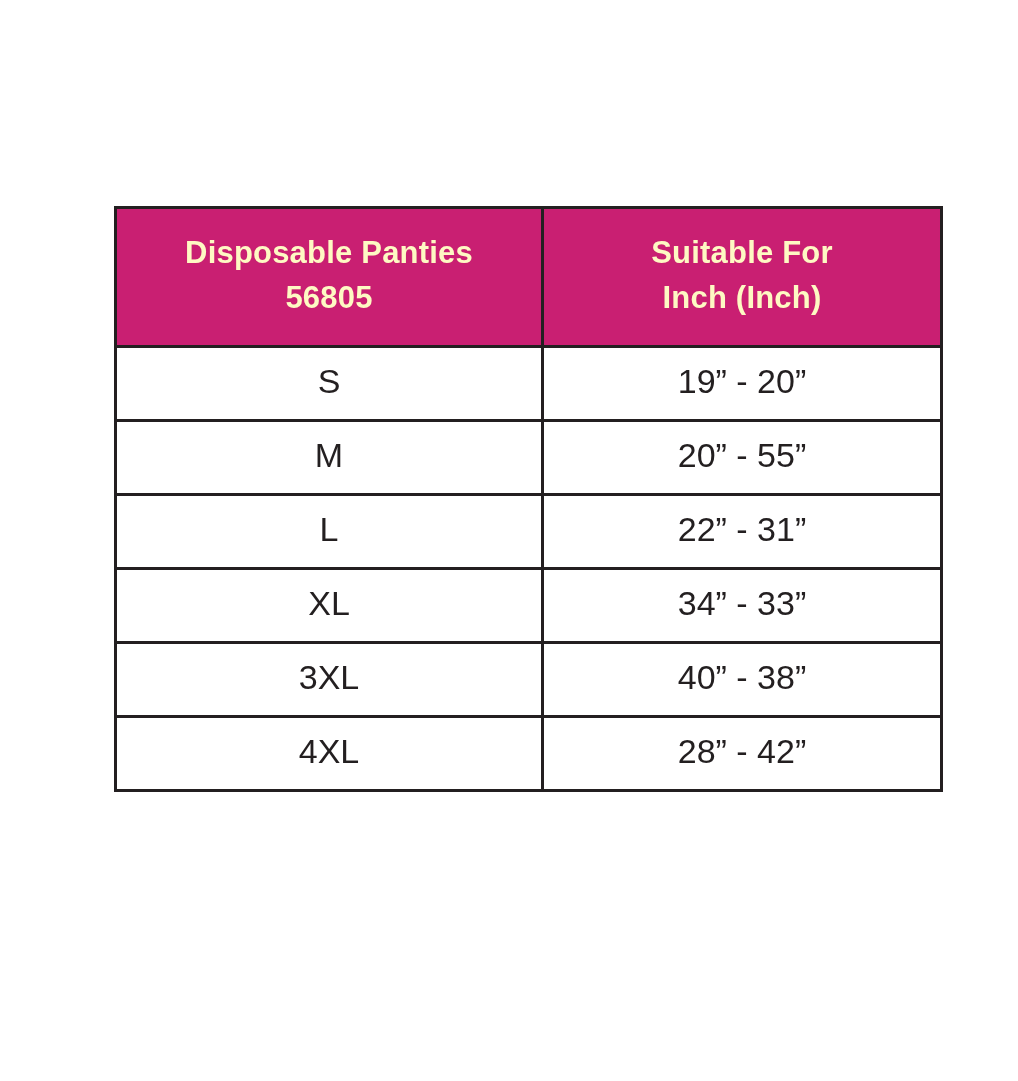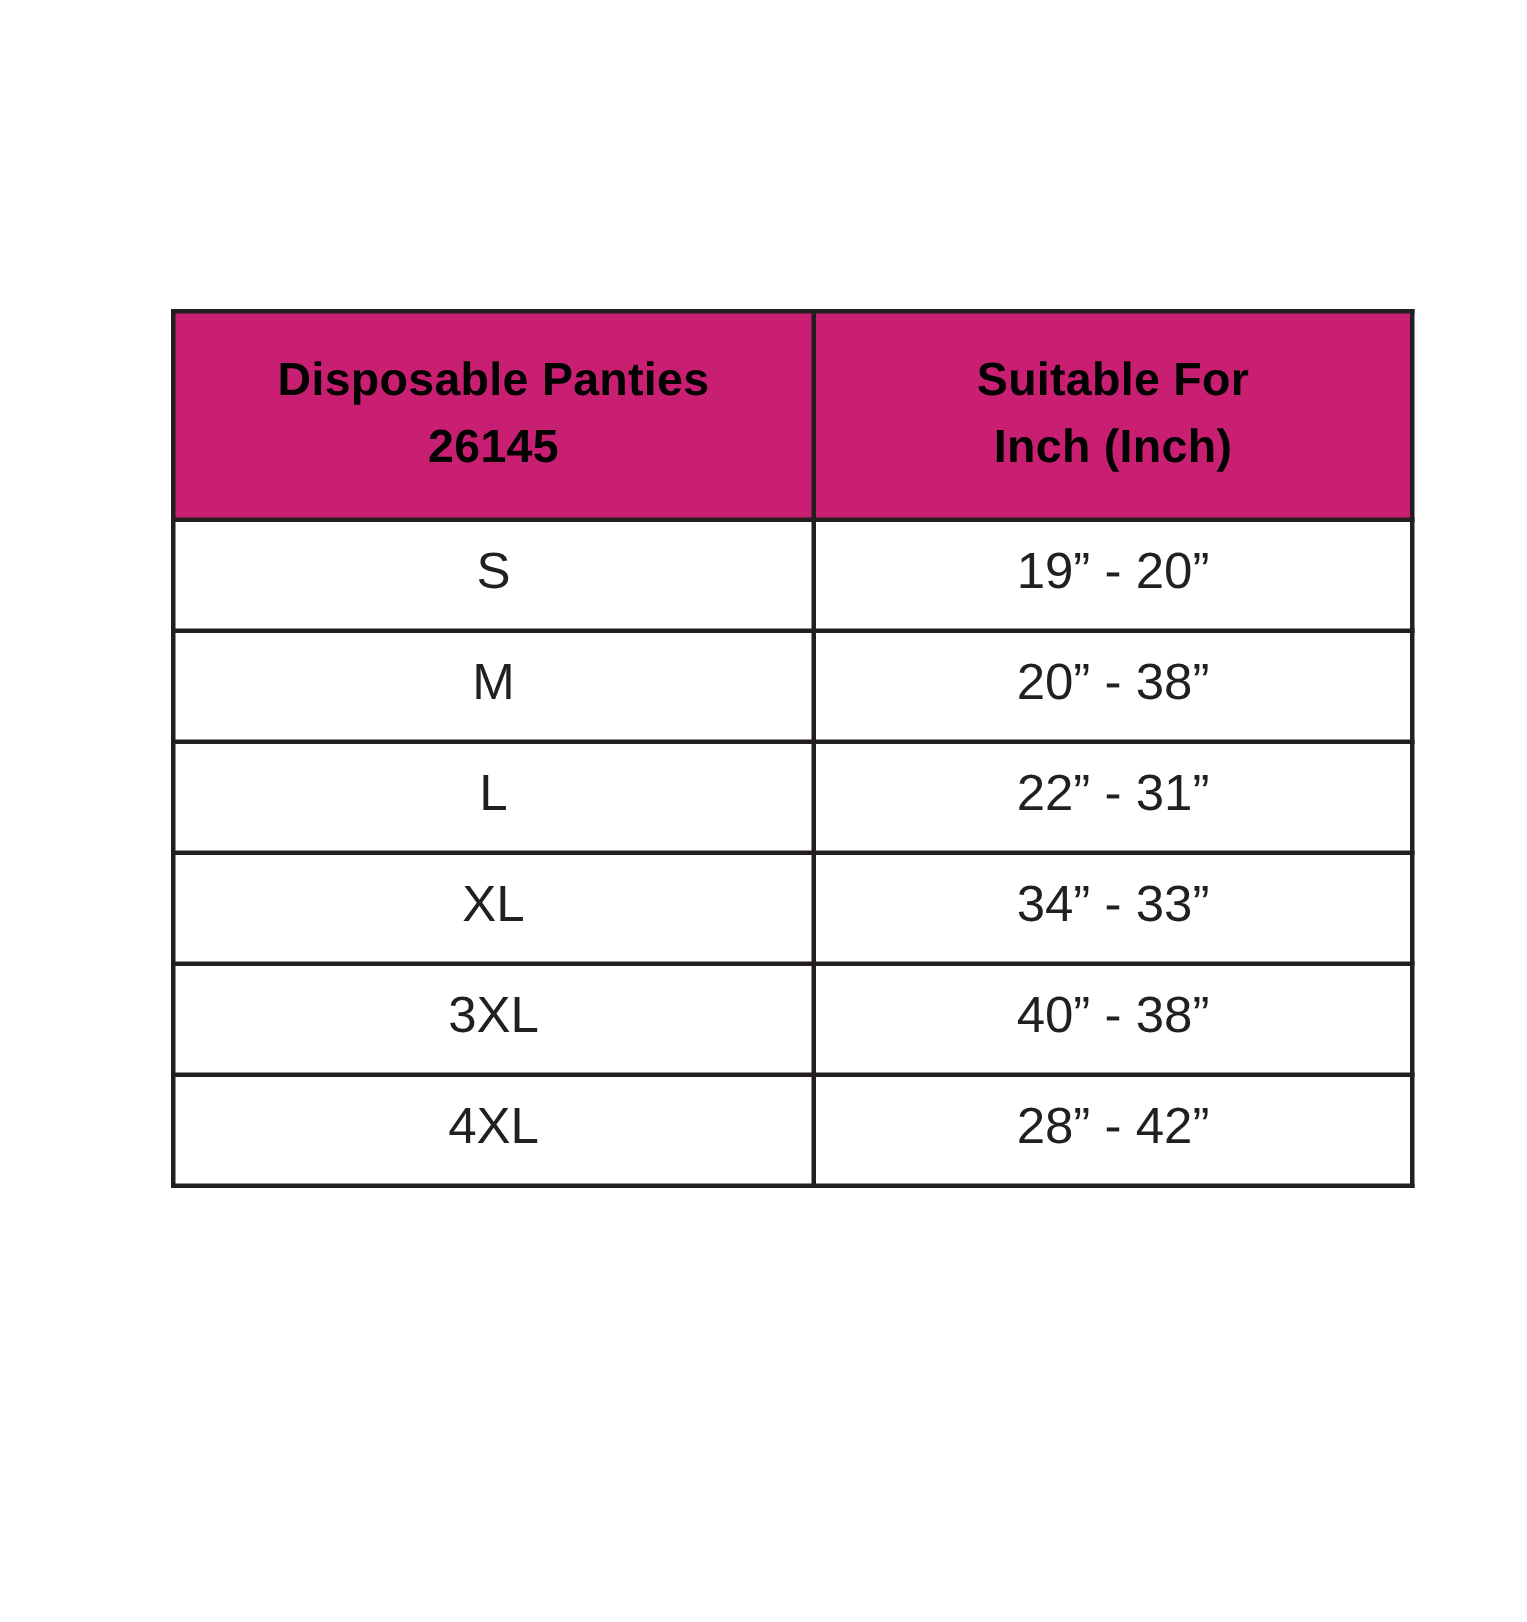--- a/index.html
+++ b/index.html
@@ -28,21 +28,21 @@
     top: 206px;
     width: 826px;
     border-collapse: collapse;
     table-layout: fixed;
   }
   .size-table col.col-size { width: 427px; }
   .size-table col.col-waist { width: 399px; }
 
   .size-table th {
     background: #c91f72;
-    color: #000000;
+    color: #fef9c3;
     font-size: 31px;
     font-weight: bold;
     line-height: 1.45;
     padding: 22px 10px 24px 10px;
     text-align: center;
     border: 3px solid #231f20;
     letter-spacing: 0.2px;
   }
   .size-table th .th-line {
     display: block;
@@ -67,36 +67,36 @@
 
   <table class="size-table">
     <colgroup>
       <col class="col-size">
       <col class="col-waist">
     </colgroup>
     <thead>
       <tr>
         <th>
           <span class="th-line">Disposable Panties</span>
-          <span class="th-line">26145</span>
+          <span class="th-line">56805</span>
         </th>
         <th>
           <span class="th-line">Suitable For</span>
           <span class="th-line">Inch (Inch)</span>
         </th>
       </tr>
     </thead>
     <tbody>
       <tr>
         <td>S</td>
         <td>19” - 20”</td>
       </tr>
       <tr>
         <td>M</td>
-        <td>20” - 38”</td>
+        <td>20” - 55”</td>
       </tr>
       <tr>
         <td>L</td>
         <td>22” - 31”</td>
       </tr>
       <tr>
         <td>XL</td>
         <td>34” - 33”</td>
       </tr>
       <tr>

